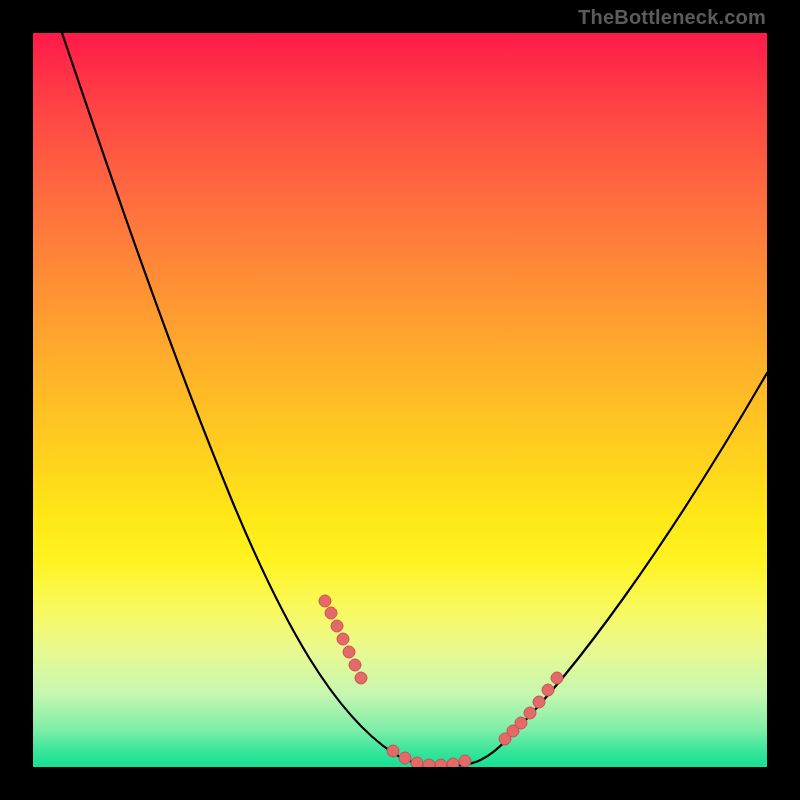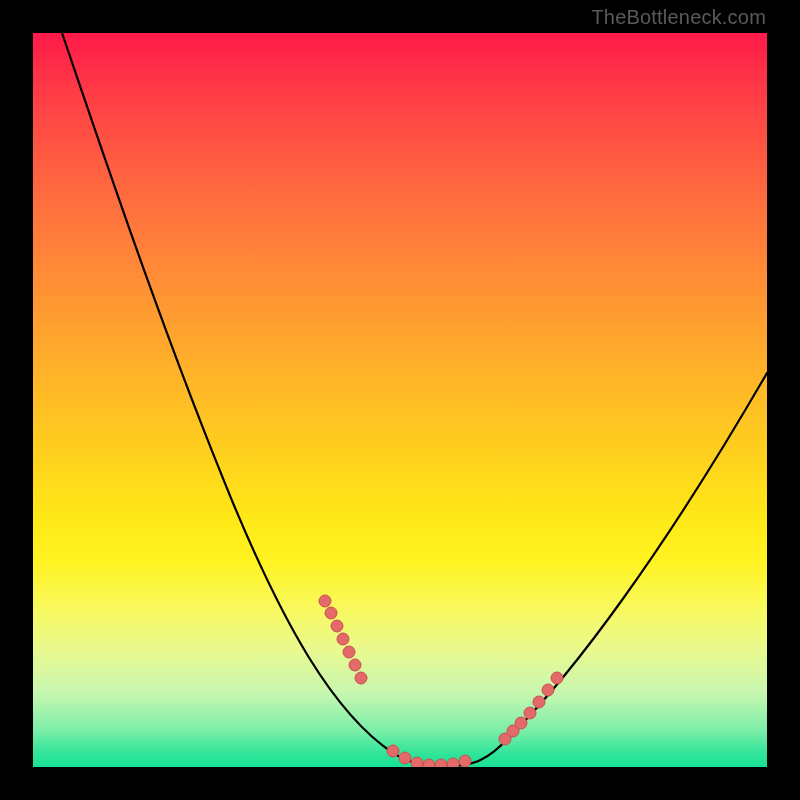--- a/index.html
+++ b/index.html
@@ -39,21 +39,21 @@
       #34e59a 98%,
       #17e193 100%
     );
   }
   .attribution {
     position: absolute;
     top: 6px;
     right: 34px;
     color: #5b5b5b;
     font-size: 20px;
-    font-weight: 400;
+    font-weight: 700;
     letter-spacing: 0.2px;
     user-select: none;
   }
   svg.curve {
     position: absolute;
     inset: 0;
   }
 </style>
 </head>
 <body>

